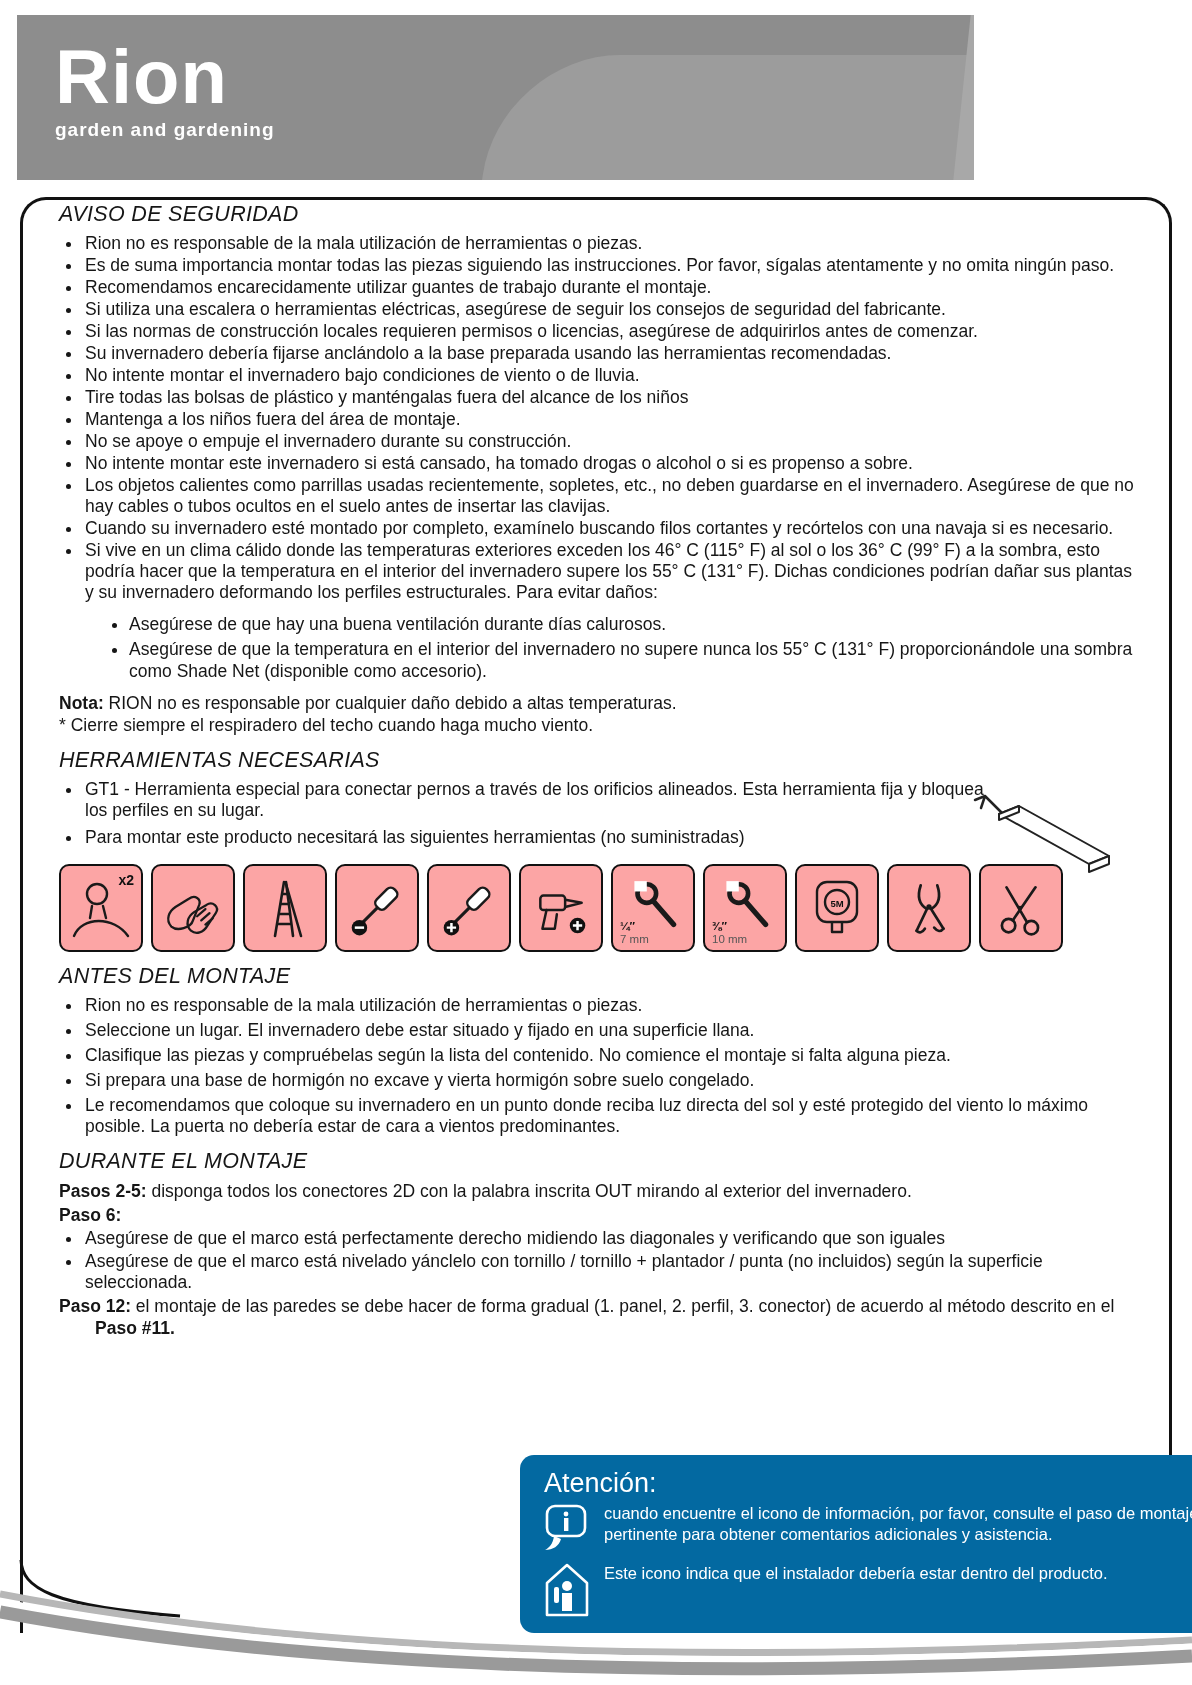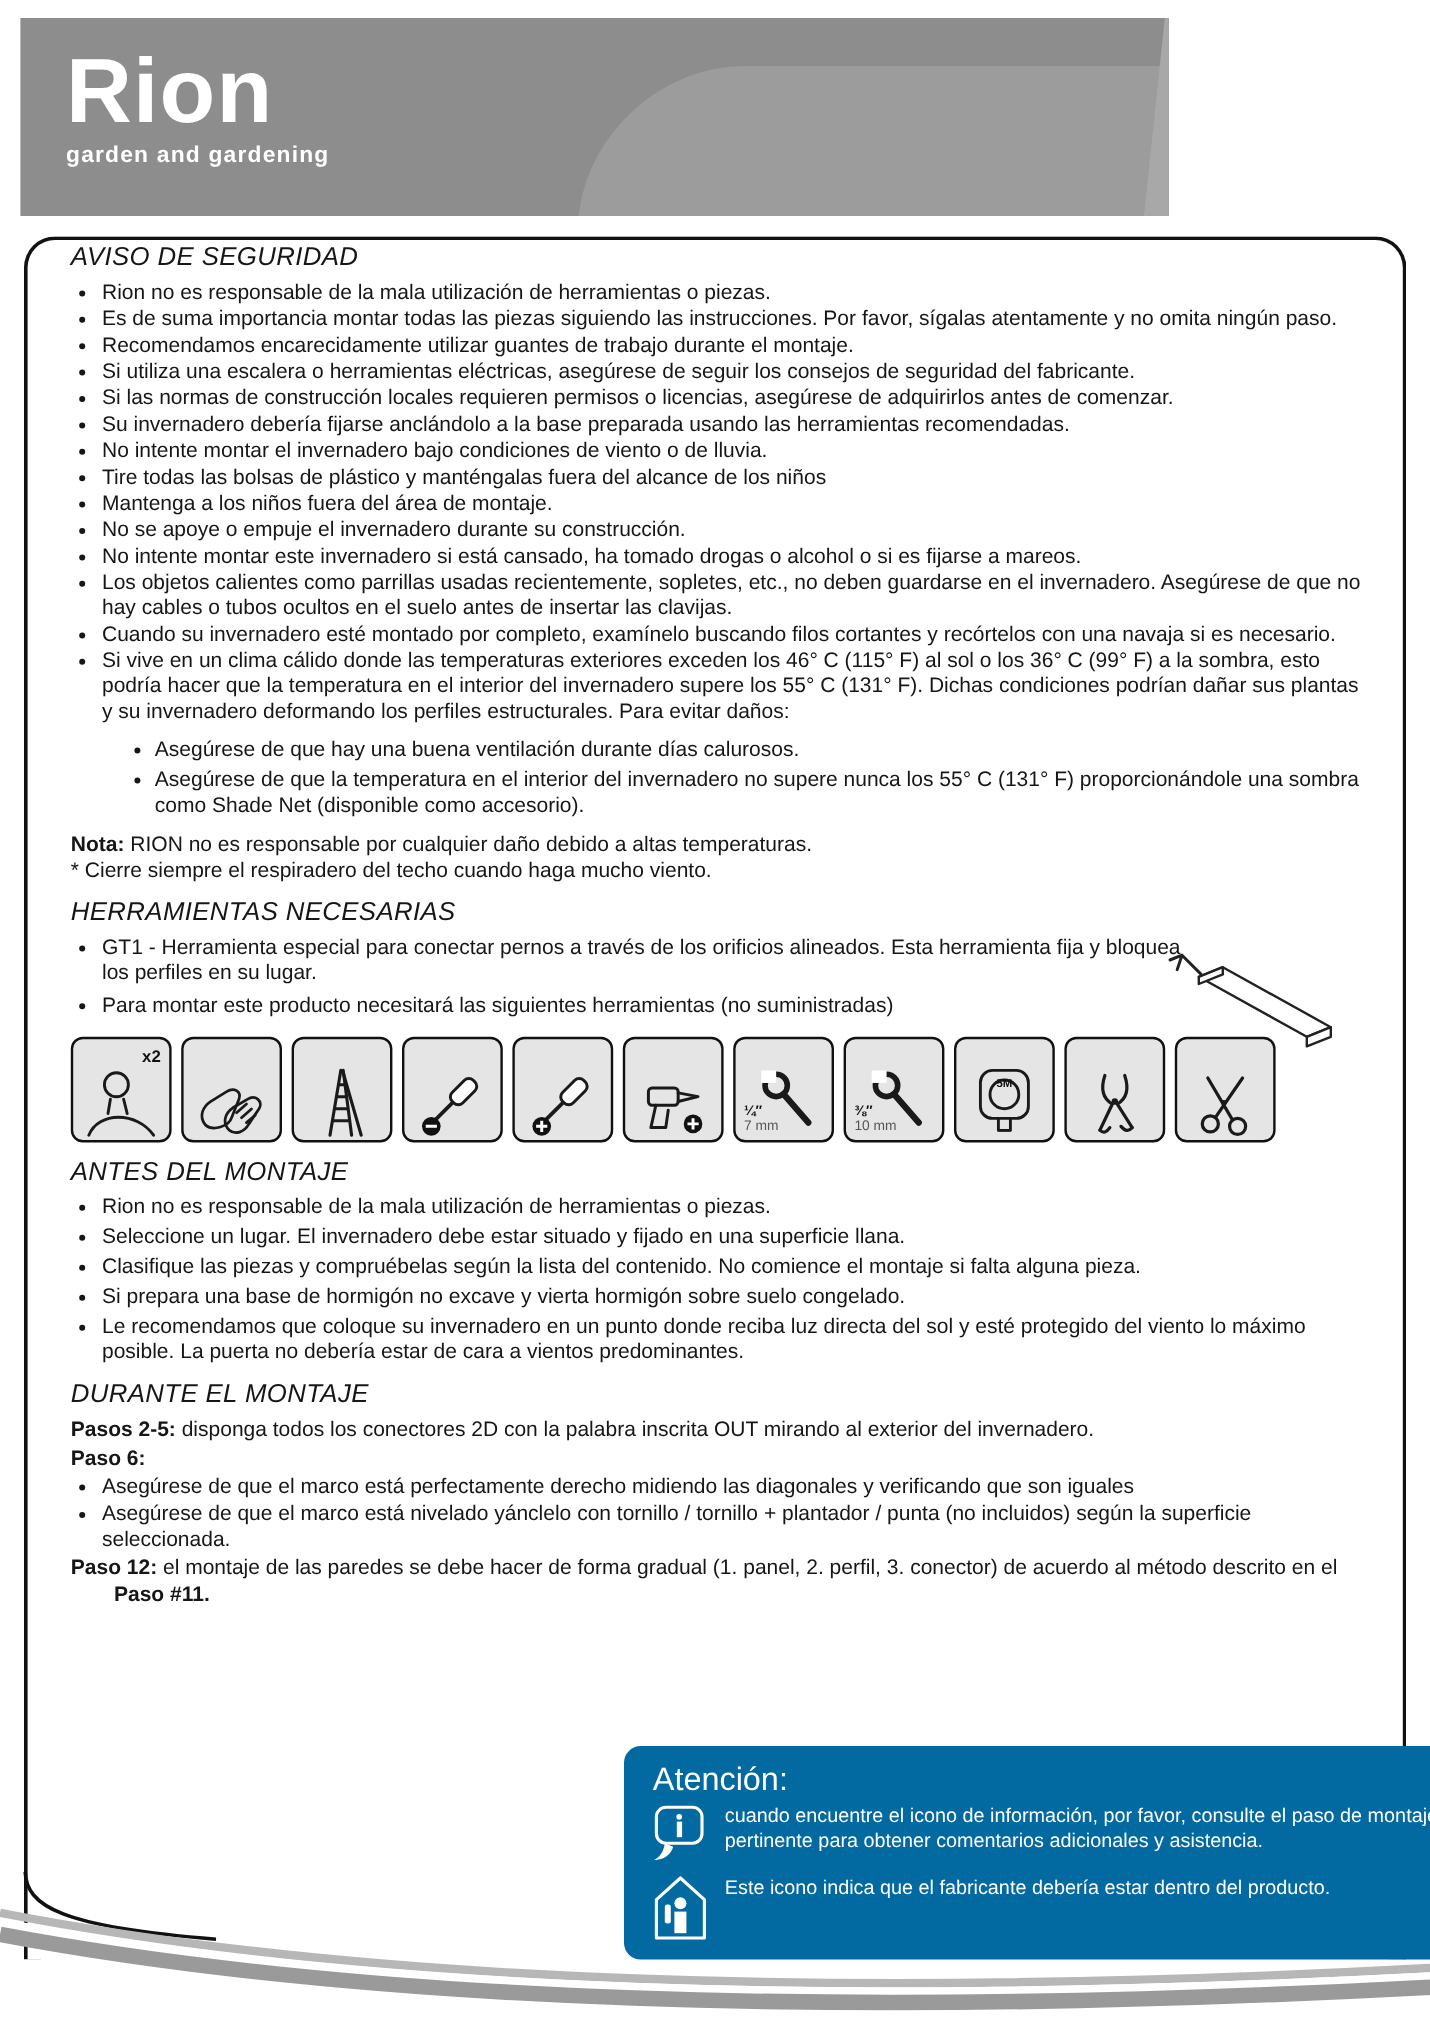--- a/index.html
+++ b/index.html
@@ -25,21 +25,21 @@
   ul.blist{list-style:disc outside;margin:2px 0 0 0;padding-left:24px;}
   ul.blist li{margin:1px 0;padding-left:2px;font-size:17.5px;line-height:21px;}
   ul.sublist{list-style:disc outside;margin:10px 0 6px 46px;padding-left:24px;}
   ul.sublist li{margin:3px 0;font-size:17.5px;line-height:22px;}
   .note{margin-top:10px;font-size:17.5px;line-height:22px;}
   .bold{font-weight:700;}
   .step{margin:2px 0;font-size:17.5px;line-height:22px;padding-left:36px;text-indent:-36px;}
   .tools-wrap{position:relative;}
   .tool-row{display:flex;gap:8px;margin:16px 0 4px 0;}
   .tool-box{position:relative;width:84px;height:88px;box-sizing:border-box;border:2.5px solid #111;
-        border-radius:10px;background:#e5e5e5;display:flex;align-items:flex-end;justify-content:center;}
+        border-radius:10px;background:#fca5a5;display:flex;align-items:center;justify-content:center;}
   .tool-box svg{display:block;}
   .tb-label-tr{position:absolute;top:6px;right:7px;font-size:14px;font-weight:700;color:#111;}
   .tb-label-bl{position:absolute;left:7px;bottom:5px;font-size:11.5px;line-height:12.5px;color:#111;}
   .tb-label-bl .mm{color:#555;}
   .tb-label-c{position:absolute;left:50%;top:44%;transform:translate(-50%,-50%);font-size:9.5px;font-weight:700;color:#111;}
   .gt1-art{position:absolute;right:18px;top:-78px;width:160px;height:100px;}
 
   
   .attention{position:absolute;left:520px;top:1455px;width:702px;height:178px;box-sizing:border-box;
         background:#0369a1;border-radius:14px;color:#fff;padding:12px 20px 10px 24px;}
@@ -73,21 +73,21 @@
       <li><span>Rion no es responsable de la mala utilización de herramientas o piezas.</span></li>
       <li><span>Es de suma importancia montar todas las piezas siguiendo las instrucciones. Por favor, sígalas atentamente y no omita ningún paso.</span></li>
       <li><span>Recomendamos encarecidamente utilizar guantes de trabajo durante el montaje.</span></li>
       <li><span>Si utiliza una escalera o herramientas eléctricas, asegúrese de seguir los consejos de seguridad del fabricante.</span></li>
       <li><span>Si las normas de construcción locales requieren permisos o licencias, asegúrese de adquirirlos antes de comenzar.</span></li>
       <li><span>Su invernadero debería fijarse anclándolo a la base preparada usando las herramientas recomendadas.</span></li>
       <li><span>No intente montar el invernadero bajo condiciones de viento o de lluvia.</span></li>
       <li><span>Tire todas las bolsas de plástico y manténgalas fuera del alcance de los niños</span></li>
       <li><span>Mantenga a los niños fuera del área de montaje.</span></li>
       <li><span>No se apoye o empuje el invernadero durante su construcción.</span></li>
-      <li><span>No intente montar este invernadero si está cansado, ha tomado drogas o alcohol o si es fijarse a mareos.</span></li>
+      <li><span>No intente montar este invernadero si está cansado, ha tomado drogas o alcohol o si es propenso a sobre.</span></li>
       <li><span>Los objetos calientes como parrillas usadas recientemente, sopletes, etc., no deben guardarse en el invernadero. Asegúrese de que no hay cables o tubos ocultos en el suelo antes de insertar las clavijas.</span></li>
       <li><span>Cuando su invernadero esté montado por completo, examínelo buscando filos cortantes y recórtelos con una navaja si es necesario.</span></li>
       <li><span>Si vive en un clima cálido donde las temperaturas exteriores exceden los 46° C (115° F) al sol o los 36° C (99° F) a la sombra, esto podría hacer que la temperatura en el interior del invernadero supere los 55° C (131° F). Dichas condiciones podrían dañar sus plantas y su invernadero deformando los perfiles estructurales. Para evitar daños:</span></li>
     </ul>
     <ul class="sublist">
       <li><span>Asegúrese de que hay una buena ventilación durante días calurosos.</span></li>
       <li><span>Asegúrese de que la temperatura en el interior del invernadero no supere nunca los 55° C (131° F) proporcionándole una sombra como Shade Net (disponible como accesorio).</span></li>
     </ul>
     <div class="note">
       <div><span class="bold">Nota:</span><span> RION no es responsable por cualquier daño debido a altas temperaturas.</span></div>
@@ -272,21 +272,21 @@
       </svg>
       <div class="att-text">cuando encuentre el icono de información, por favor, consulte el paso de montaje pertinente para obtener comentarios adicionales y asistencia.</div>
     </div>
     <div class="att-row">
       <svg class="att-icon" width="46" height="54" viewBox="0 0 46 54">
         <path d="M23,2 L43,20 L43,52 L3,52 L3,20 Z" fill="none" stroke="#fff" stroke-width="2.6" stroke-linejoin="round"></path>
         <circle cx="23" cy="23" r="5" fill="#fff"></circle>
         <rect x="18" y="30" width="10" height="18" fill="#fff"></rect>
         <rect x="10" y="24" width="5" height="16" rx="2" fill="#fff"></rect>
       </svg>
-      <div class="att-text">Este icono indica que el fabricante debería estar dentro del producto.</div>
+      <div class="att-text">Este icono indica que el instalador debería estar dentro del producto.</div>
     </div>
   </div>
 
   <svg class="swoosh" viewBox="0 0 1192 125">
     <path d="M21,0 C22,28 50,46 180,56" fill="none" stroke="#111" stroke-width="3"></path>
     <path d="M0,34 C320,96 740,104 1192,80" fill="none" stroke="#b7b7b7" stroke-width="7"></path>
     <path d="M0,43 C320,104 740,112 1192,88" fill="none" stroke="#ffffff" stroke-width="9"></path>
     <path d="M0,52 C320,112 740,120 1192,96" fill="none" stroke="#9a9a9a" stroke-width="13"></path>
   </svg>
 

